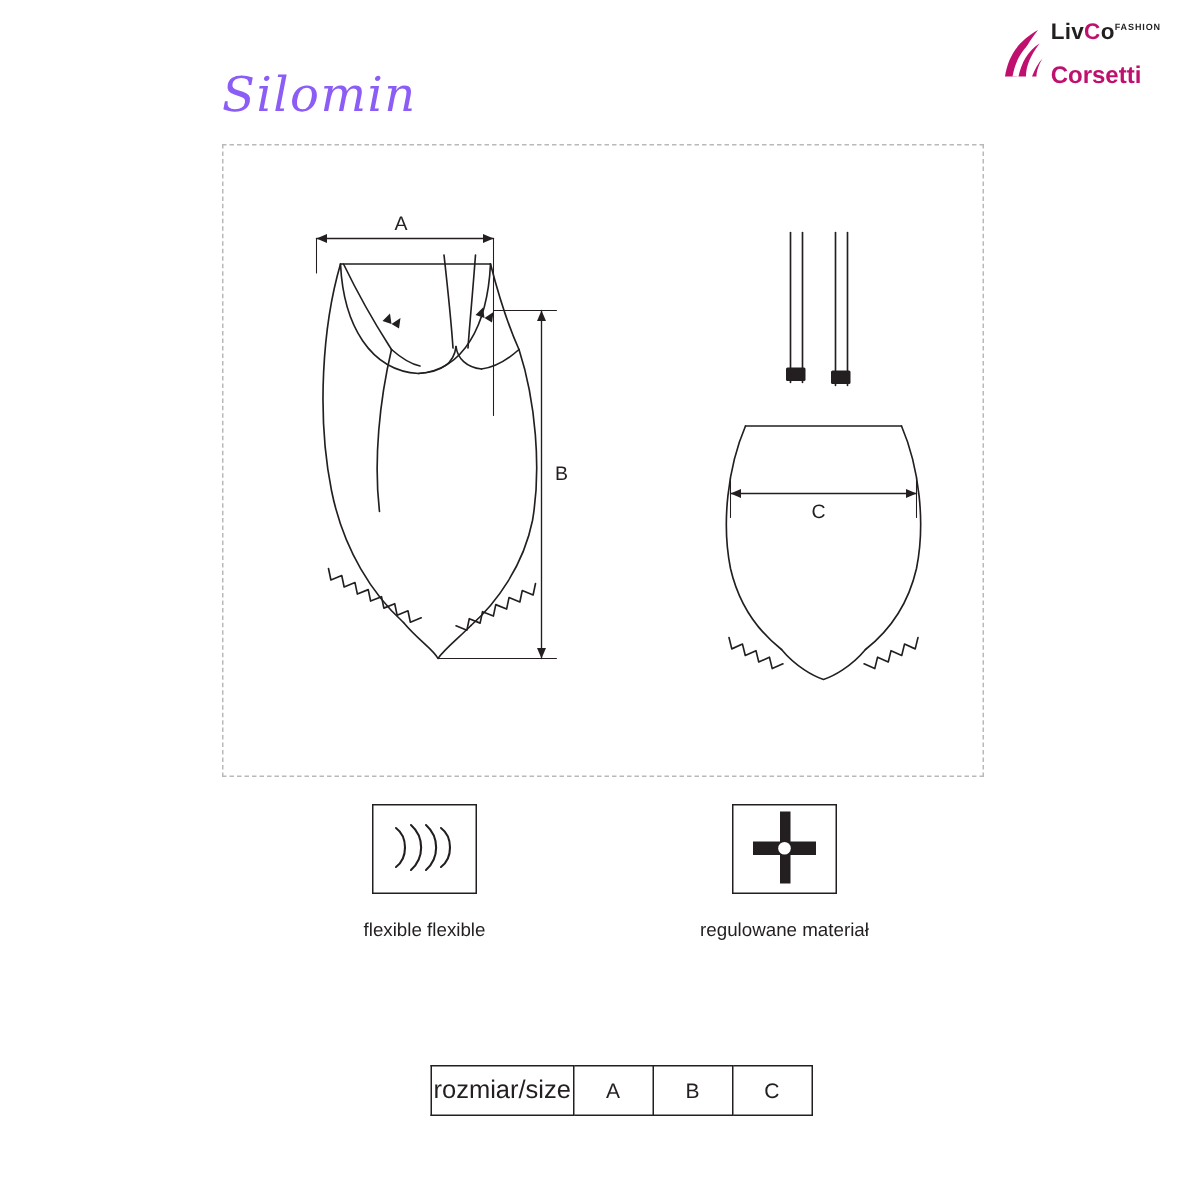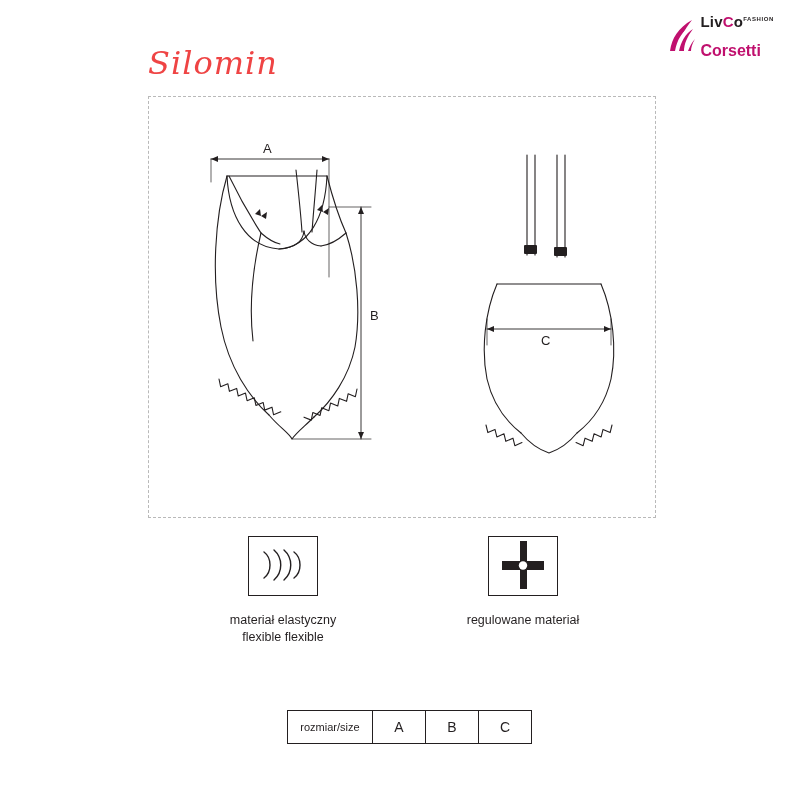--- a/index.html
+++ b/index.html
@@ -67,21 +67,21 @@
 
   
   .title {
     position: absolute;
     left: 148px;
     top: 44px;
     font-family: "DejaVu Serif", serif;
     font-style: italic;
     font-size: 32px;
     letter-spacing: 1px;
-    color: #ef4444;
+    color: #8b5cf6;
   }
 
   
   .frame {
     position: absolute;
     left: 148px;
     top: 96px;
     width: 506px;
     height: 420px;
     border: 1px dashed #b9b9b9;
@@ -140,21 +140,21 @@
   .size-table td {
     border: 1px solid #231f20;
     text-align: center;
     vertical-align: middle;
     color: #231f20;
     font-size: 13px;
   }
   .size-table td.head-label {
     width: 82px;
     height: 30px;
-    font-size: 11px;
+    font-size: 17px;
   }
   .size-table td.head-col {
     width: 50px;
     height: 30px;
     font-size: 14px;
   }
   .size-table td.row-label {
     width: 82px;
     height: 40px;
     font-size: 15px;
@@ -269,21 +269,20 @@
         <svg width="66" height="56" viewBox="0 0 66 56">
           <g fill="none" stroke="#231f20" stroke-width="1.4" stroke-linecap="round">
             <path d="M14 15 C 22 21, 22 35, 14 41"></path>
             <path d="M24 13 C 33 21, 33 35, 24 43"></path>
             <path d="M34 13 C 43 21, 43 35, 34 43"></path>
             <path d="M44 15 C 52 21, 52 35, 44 41"></path>
           </g>
         </svg>
       </div>
       <div class="feature-cap">
-        <div>materiał elastyczny</div>
         <div>flexible flexible</div>
       </div>
     </div>
 
     <div class="feature f2">
       <div class="feature-box">
         <svg width="66" height="56" viewBox="0 0 66 56">
           <rect x="30" y="4" width="7" height="48" fill="#231f20"></rect>
           <rect x="12" y="24" width="42" height="9" fill="#231f20"></rect>
           <circle cx="33" cy="28.5" r="4.2" fill="#ffffff"></circle>

